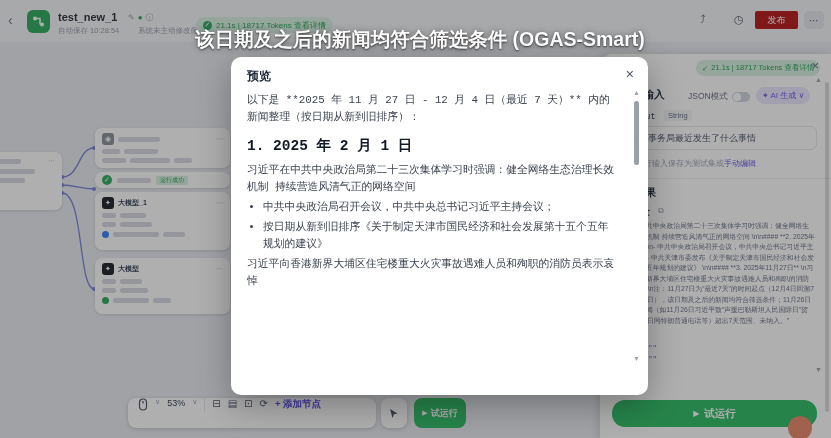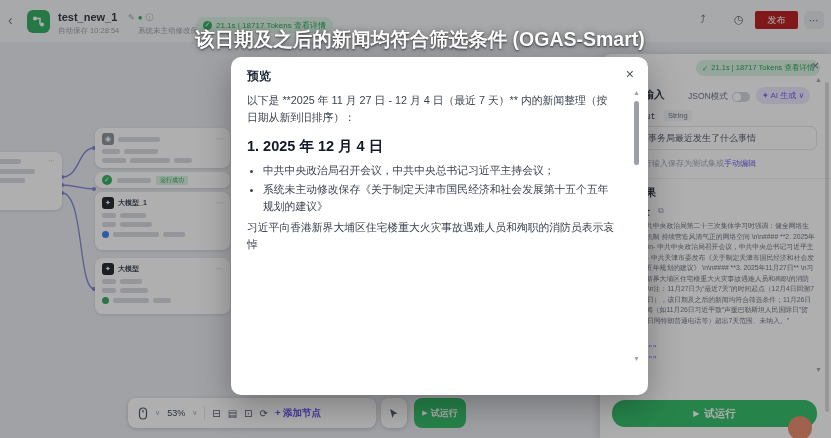--- a/index.html
+++ b/index.html
@@ -32,21 +32,21 @@
   .nicon.gray { background:#8a909a; color:#fff; font-size:7px; }
   .ntitle { font-size:7px; font-weight:bold; color:#374151; }
   .nmore { margin-left:auto; font-size:7px; color:#9ca3af; }
   .dotb { width:7px; height:7px; border-radius:50%; background:#3b82f6; flex:none; }
   .dotg { width:7px; height:7px; border-radius:50%; background:#34a862; flex:none; }
   .gcheck { width:10px; height:10px; border-radius:50%; background:#2fae5e; color:#fff; font-size:7px; display:flex; align-items:center; justify-content:center; flex:none; }
   .gbadge { height:9px; padding:0 4px; border-radius:2px; background:#d8f1de; color:#27a352; font-size:6px; display:flex; align-items:center; }
   .edges { position:absolute; left:0; top:0; pointer-events:none; }
 
   
-  .tools { position:absolute; left:128px; top:398px; height:30px; width:248px; background:#fff; border-radius:8px; box-shadow:0 1px 4px rgba(0,0,0,.18); display:flex; align-items:center; gap:7px; padding:0 10px; }
+  .tools { position:absolute; left:128px; top:398px; height:30px; width:248px; background:#fff; border-radius:8px; box-shadow:0 1px 4px rgba(0,0,0,.18); display:flex; gap:7px; padding:0 10px; }
   .tico { font-size:10px; color:#4b5563; }
   .tchev { font-size:7px; color:#9ca3af; }
   .tzoom { font-size:9px; color:#374151; }
   .tsep { width:1px; height:14px; background:#e5e7eb; }
   .taddnode { font-size:9.5px; color:#5a4be8; font-weight:bold; white-space:nowrap; }
   .cursorcard { position:absolute; left:381px; top:398px; width:26px; height:30px; background:#fff; border-radius:8px; box-shadow:0 1px 4px rgba(0,0,0,.18); display:flex; align-items:center; justify-content:center; color:#4b5563; }
   .runsmall { position:absolute; left:414px; top:398px; width:52px; height:30px; background:#2fbe64; border-radius:8px; color:#fff; font-size:9px; font-weight:bold; display:flex; align-items:center; justify-content:center; gap:3px; }
 
   
   .panel { position:absolute; left:600px; top:54px; width:231px; height:384px; background:#ffffff; border-top-left-radius:12px; box-shadow:-2px 0 8px rgba(0,0,0,.12); }
@@ -75,21 +75,21 @@
   .avatar { position:absolute; left:788px; top:416px; width:24px; height:24px; border-radius:50%; background:#e8896a; z-index:3; }
 
   
   .dim { position:absolute; inset:0; background:rgba(20,20,22,.34); z-index:40; }
   .watermark { position:absolute; left:160px; top:26px; width:520px; text-align:center; z-index:45; font-size:19.5px; font-weight:bold; color:#ffffff; text-shadow:0 1px 2px rgba(0,0,0,.6), 0 0 7px rgba(0,0,0,.35); white-space:nowrap; }
 
   .modal { position:absolute; left:231px; top:57px; width:417px; height:338px; background:#ffffff; border-radius:10px; box-shadow:0 10px 34px rgba(0,0,0,.30); z-index:50; padding:11px 30px 10px 16px; }
   .mhead { display:flex; align-items:flex-start; }
   .mtitle { font-size:12px; font-weight:bold; color:#1f2937; }
   .mclose { position:absolute; right:14px; top:9px; font-size:14px; color:#4b5563; }
-  .mbody { margin-top:7px; color:#3c4350; font-size:10.8px; line-height:1.6; }
+  .mbody { margin-top:7px; color:#3c4350; font-size:10.8px; line-height:1.6;font-family:Liberation Mono, monospace; }
   .mbody h3 { font-size:14.5px; color:#111827; margin:8px 0 4px 0; }
   .mbody p { margin:3px 0; }
   .mbody ul { margin:2px 0 2px 16px; }
   .mbody li { margin:2px 0; }
   .mnote { margin-top:8px; }
   .msb-up { position:absolute; right:8px; top:32px; font-size:7px; color:#9ca3af; }
   .msb-thumb { position:absolute; right:9px; top:44px; width:5px; height:64px; border-radius:3px; background:#9aa0a8; }
   .msb-down { position:absolute; right:8px; top:298px; font-size:7px; color:#9ca3af; }
 </style>
 </head>
@@ -285,25 +285,26 @@
 
   <div class="modal">
     <div class="mhead">
       <span class="mtitle">预览</span>
     </div>
     <span class="mclose">×</span>
 
     <div class="mbody">
       <p>以下是 **2025 年 11 月 27 日 - 12 月 4 日（最近 7 天）** 内的新闻整理（按日期从新到旧排序）：</p>
 
-      <h3>1. 2025 年 12 月 4 日</h3>
+      <h3>1. 2025 年 2 月 1 日</h3>
+      <p>习近平在中共中央政治局第二十三次集体学习时强调：健全网络生态治理长效机制 持续营造风清气正的网络空间</p>
 
       <ul>
         <li>中共中央政治局召开会议，中共中央总书记习近平主持会议；</li>
-        <li>系统未主动修改保存《关于制定天津市国民经济和社会发展第十五个五年规划的建议》</li>
+        <li>按日期从新到旧排序《关于制定天津市国民经济和社会发展第十五个五年规划的建议》</li>
       </ul>
 
       <p>习近平向香港新界大埔区住宅楼重大火灾事故遇难人员和殉职的消防员表示哀悼</p>
 
     </div>
 
     <span class="msb-up">▲</span>
     <div class="msb-thumb"></div>
     <span class="msb-down">▼</span>
   </div>

